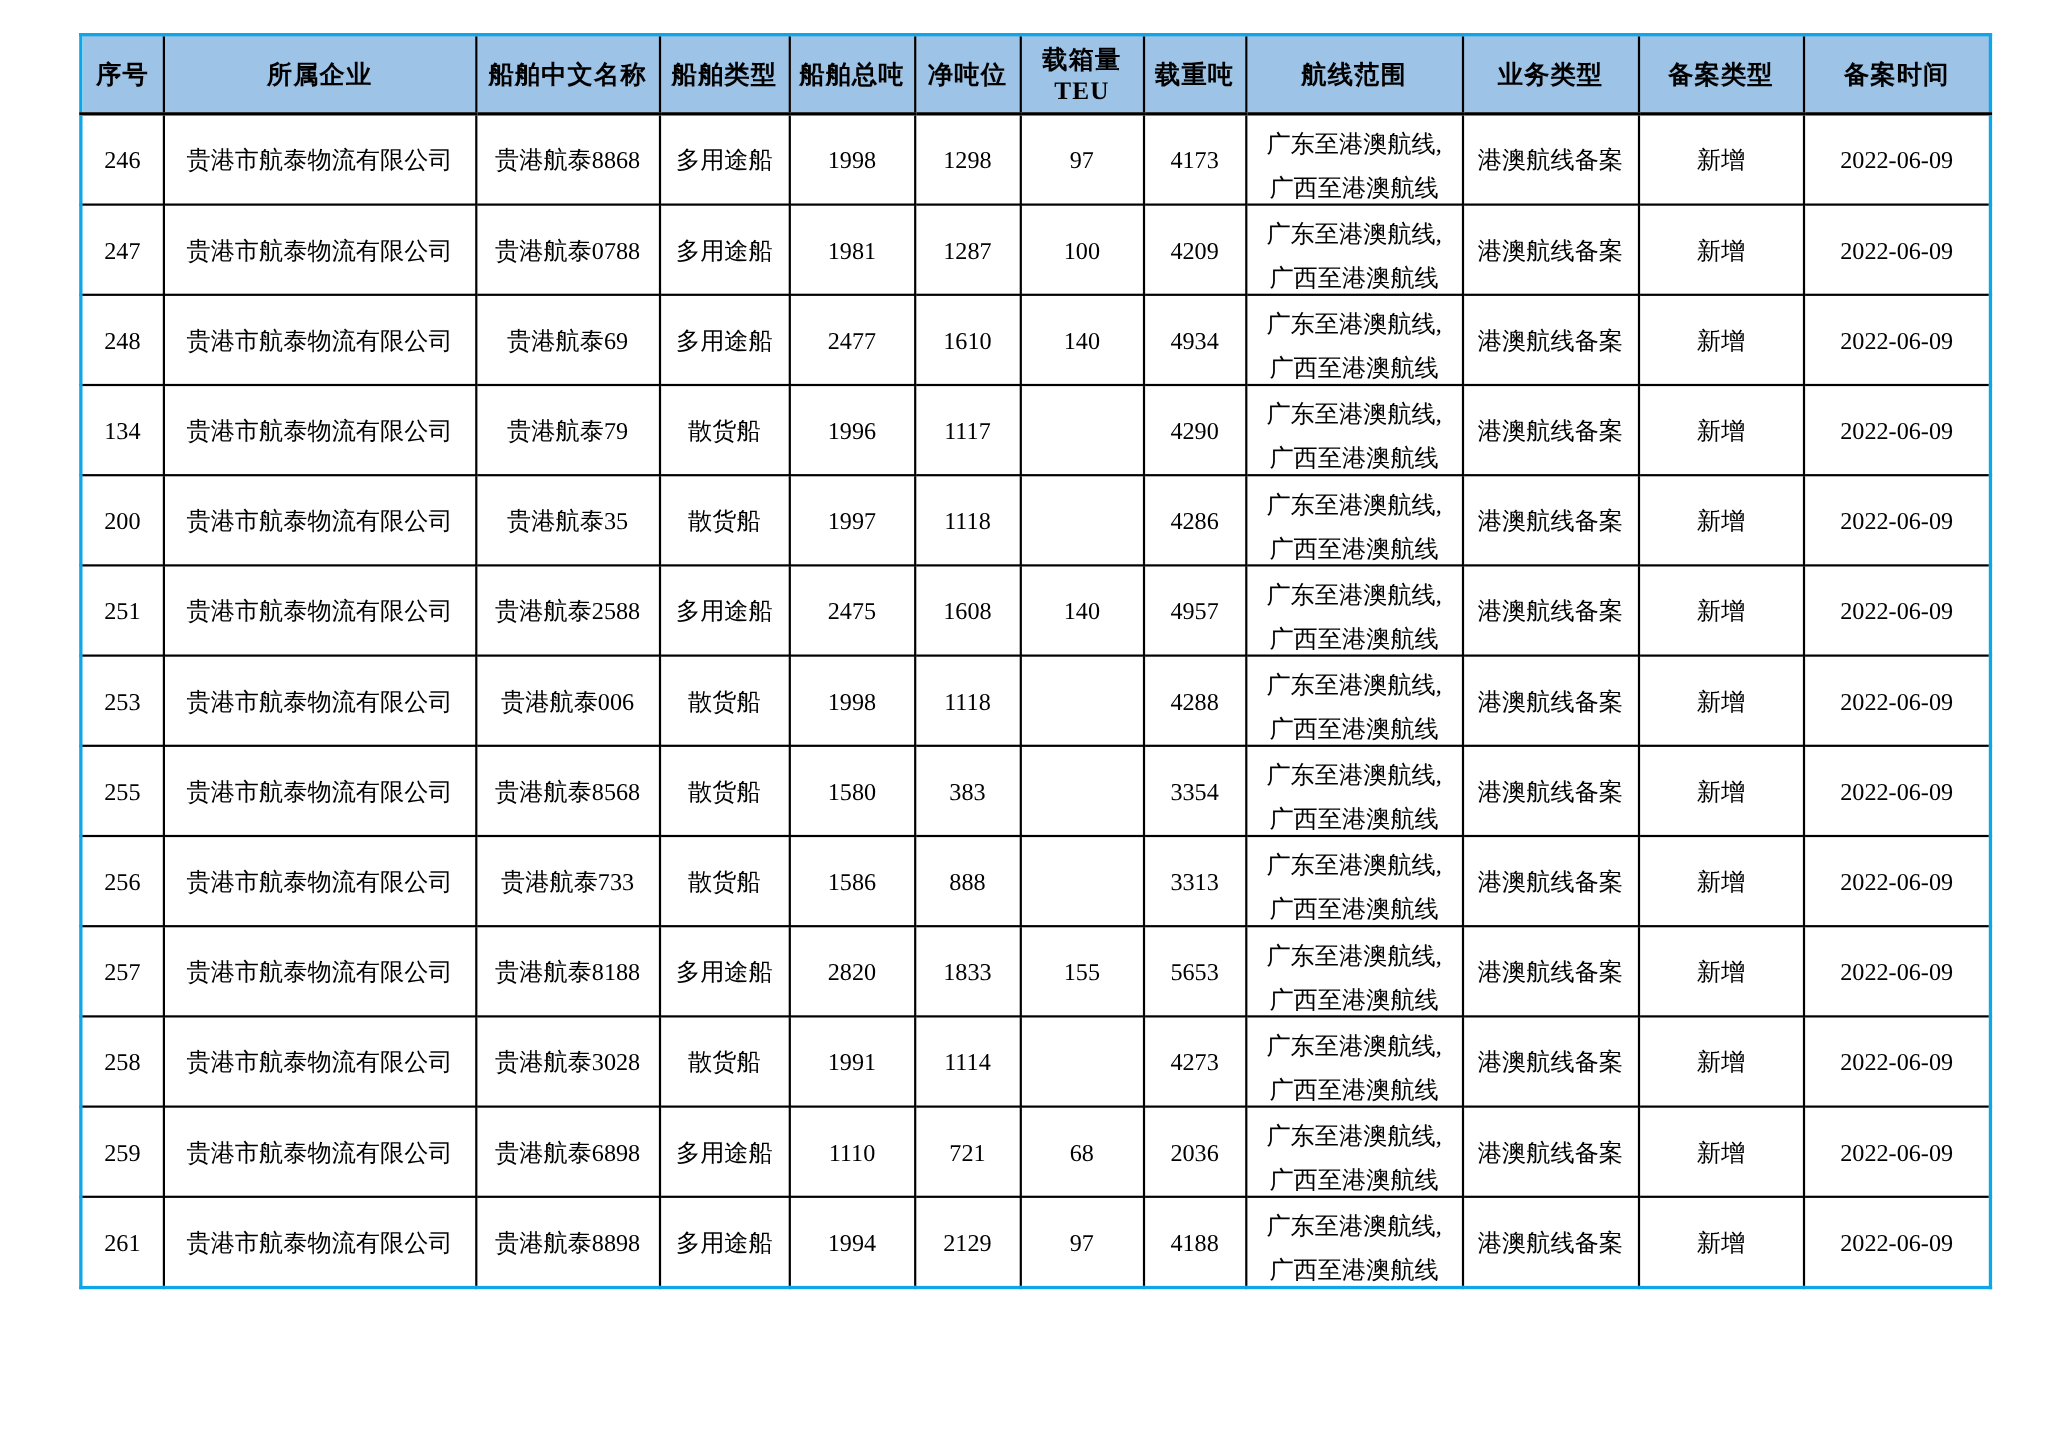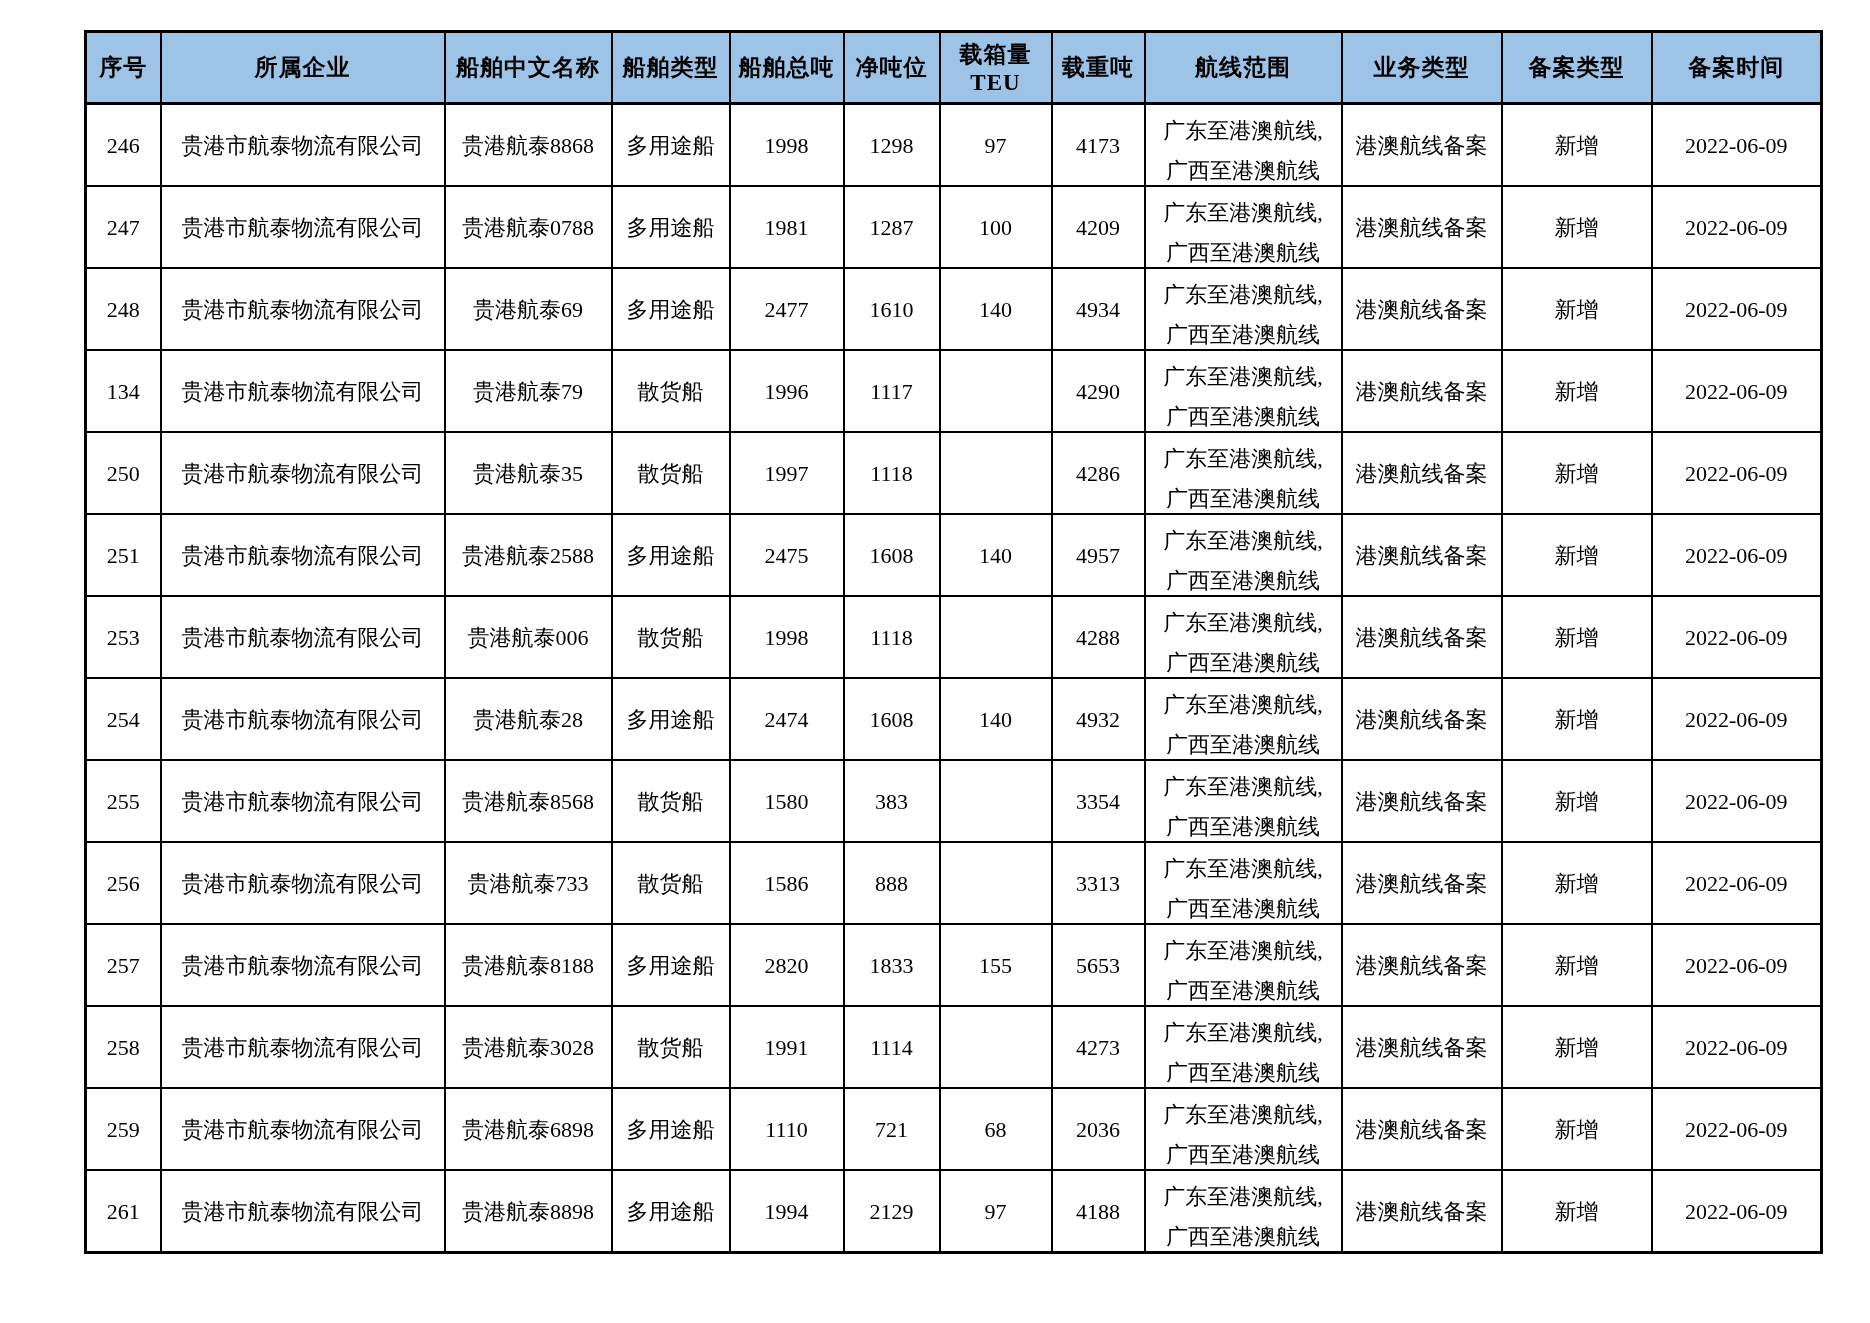--- a/index.html
+++ b/index.html
@@ -9,26 +9,26 @@
   }
   body {
     width: 1870px;
     height: 1323px;
     position: relative;
     font-family: "Liberation Serif", serif;
     color: #000000;
   }
   table.grid {
     position: absolute;
-    left: 84px;
+    left: 72px;
     top: 30px;
     width: 1736px;
     border-collapse: collapse;
     table-layout: fixed;
-    border: 3px solid #000000;
+    border: 3px solid #0ea5e9;
   }
   table.grid th,
   table.grid td {
     border: 2px solid #000000;
     text-align: center;
     vertical-align: middle;
     padding: 0 4px;
     overflow: hidden;
     box-sizing: border-box;
   }
@@ -154,21 +154,21 @@
     <td class="c-route">
       <div>广东至港澳航线,</div>
       <div>广西至港澳航线</div>
     </td>
     <td>港澳航线备案</td>
     <td>新增</td>
     <td>2022-06-09</td>
   </tr>
 
   <tr>
-    <td>250</td>
+    <td>200</td>
     <td>贵港市航泰物流有限公司</td>
     <td>贵港航泰35</td>
     <td>散货船</td>
     <td>1997</td>
     <td>1118</td>
     <td></td>
     <td>4286</td>
     <td class="c-route">
       <div>广东至港澳航线,</div>
       <div>广西至港澳航线</div>
@@ -208,37 +208,20 @@
     <td>4288</td>
     <td class="c-route">
       <div>广东至港澳航线,</div>
       <div>广西至港澳航线</div>
     </td>
     <td>港澳航线备案</td>
     <td>新增</td>
     <td>2022-06-09</td>
   </tr>
 
-  <tr>
-    <td>254</td>
-    <td>贵港市航泰物流有限公司</td>
-    <td>贵港航泰28</td>
-    <td>多用途船</td>
-    <td>2474</td>
-    <td>1608</td>
-    <td>140</td>
-    <td>4932</td>
-    <td class="c-route">
-      <div>广东至港澳航线,</div>
-      <div>广西至港澳航线</div>
-    </td>
-    <td>港澳航线备案</td>
-    <td>新增</td>
-    <td>2022-06-09</td>
-  </tr>
 
   <tr>
     <td>255</td>
     <td>贵港市航泰物流有限公司</td>
     <td>贵港航泰8568</td>
     <td>散货船</td>
     <td>1580</td>
     <td>383</td>
     <td></td>
     <td>3354</td>

